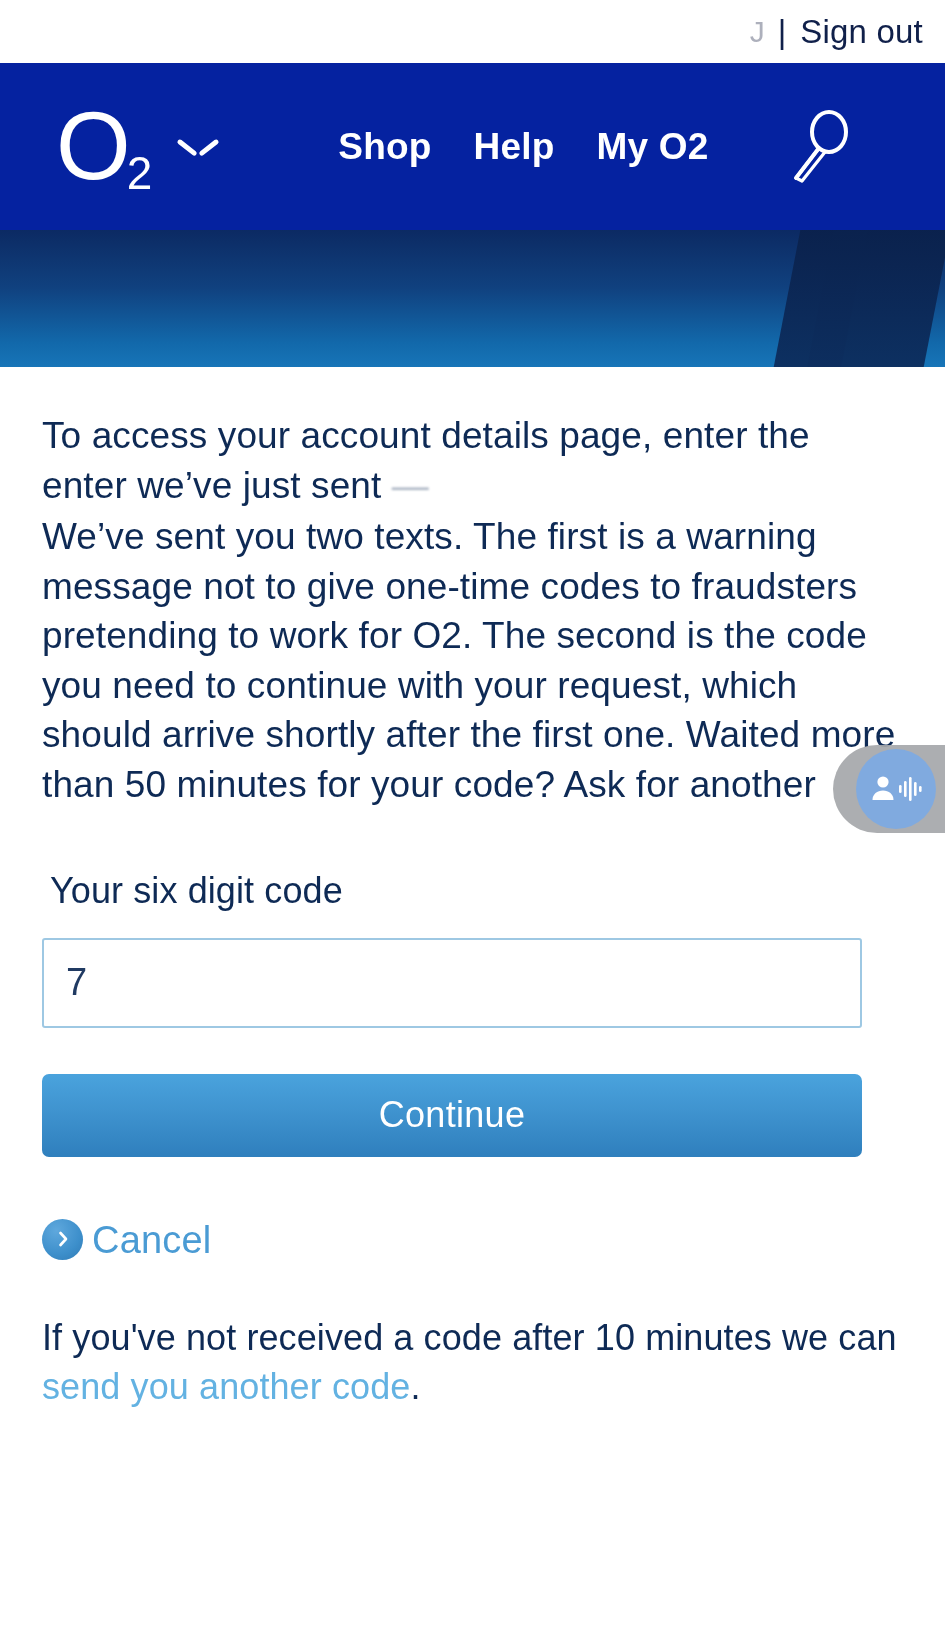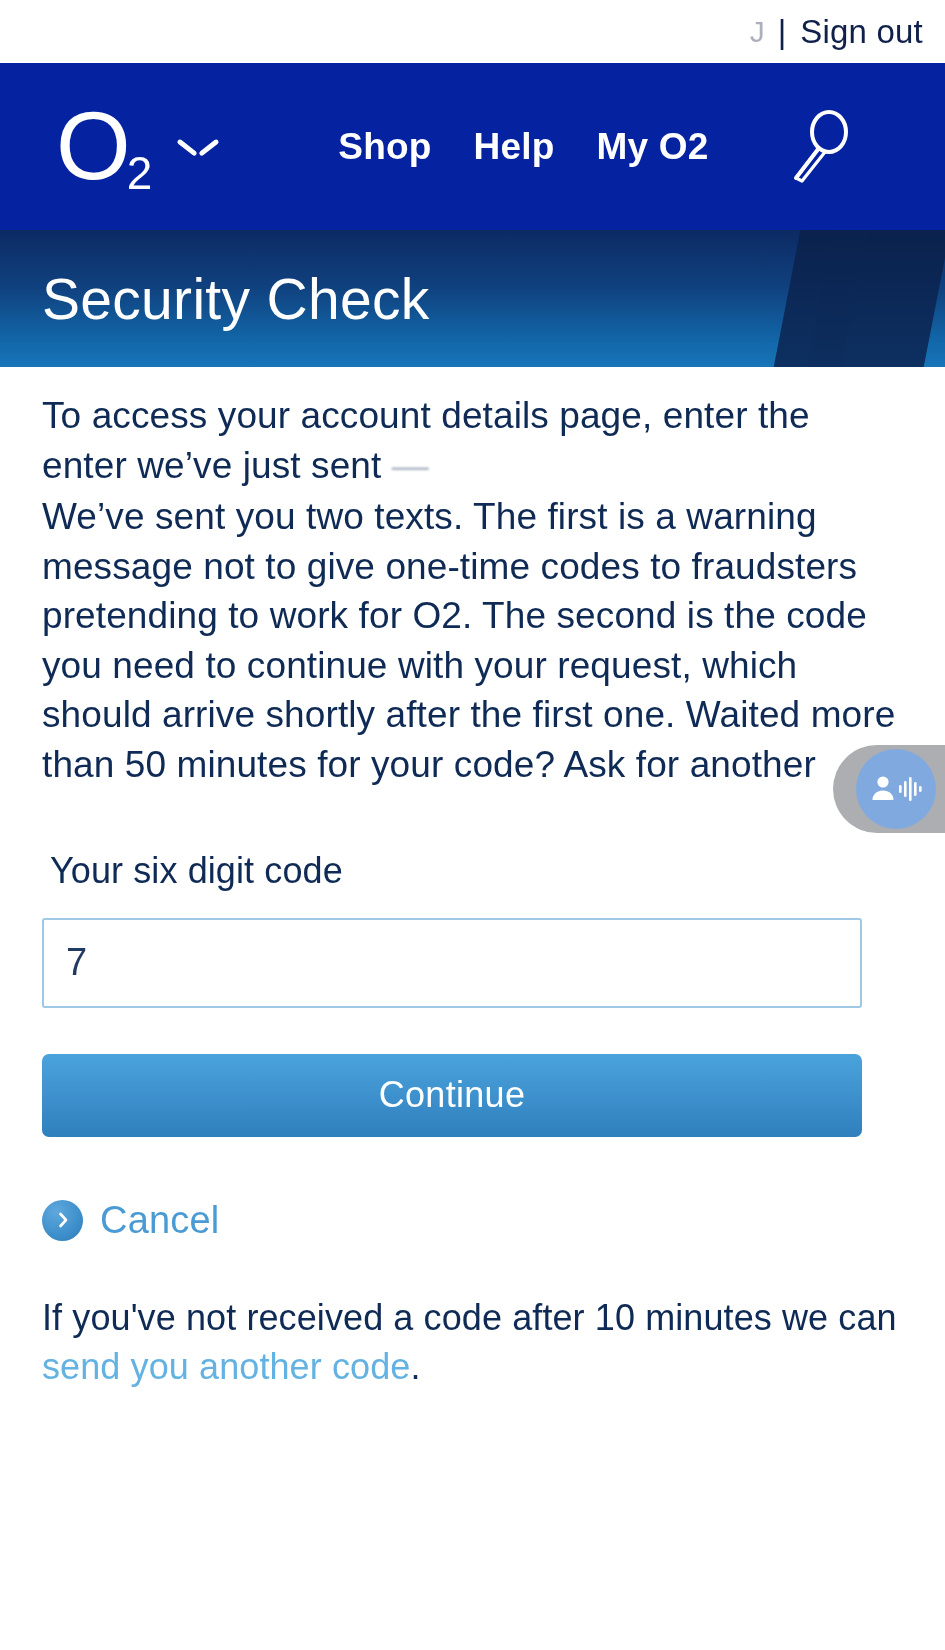--- a/index.html
+++ b/index.html
@@ -105,21 +105,21 @@
     letter-spacing:.3px; margin-left:42px;
   }
 
   
   .content{
     position:relative;
     padding:0 42px;
     background:#ffffff;
   }
   .intro{
-    margin-top:24px;
+    margin-top:44px;
     color:#0e2a55; font-size:37px; line-height:1.34;
     letter-spacing:.1px;
   }
   .intro-line1{ display:block; }
   .intro-sent-row{ display:block; position:relative; }
   .intro-redacted{
     display:inline-block; position:relative;
     color:#0e2a55; opacity:.35; filter:blur(1.2px);
     letter-spacing:1px;
   }
@@ -147,21 +147,21 @@
     border:none; border-radius:7px;
     background:linear-gradient(180deg,#4aa3dd 0%,#3f93cf 45%,#2f7fbd 100%);
     color:#ffffff; font-size:36px; letter-spacing:.3px;
     font-family:"Liberation Sans", sans-serif;
     cursor:pointer;
     display:flex; align-items:center; justify-content:center;
   }
 
   .cancel-row{
     margin-top:62px;
-    display:flex; align-items:center; gap:17px;
+    display:flex; align-items:flex-start; gap:9px;
     cursor:pointer; width:max-content;
   }
   .cancel-icon{
     width:41px; height:41px; border-radius:50%;
     background:radial-gradient(circle at 35% 28%,#5fa8dd 0%,#3d8fcb 60%,#2f7ab4 100%);
     display:flex; align-items:center; justify-content:center;
     flex:0 0 auto;
   }
   .cancel-label{
     color:#4a9bd4; font-size:38px; letter-spacing:.2px;
@@ -219,21 +219,20 @@
         <path d="M31 38 L8 68" stroke="#ffffff" stroke-width="4" stroke-linecap="round"></path>
         <path d="M31 38 L8 68 L14 71 L37 42 Z" stroke="#ffffff" stroke-width="3.2" fill="none" stroke-linejoin="round"></path>
       </svg>
     </span>
   </div>
 </div>
 
 <div class="banner">
   <div class="banner-stripe2"></div>
   <div class="banner-stripe"></div>
-  <h1 class="banner-title">Security Check</h1>
 </div>
 
 <div class="content">
 
   <div class="intro">
     <span class="intro-line1">To access your account details page, enter the</span>
     <span class="intro-sent-row">
       <span>enter we’ve just sent</span>
       <span class="intro-redacted">—</span>
     </span>

